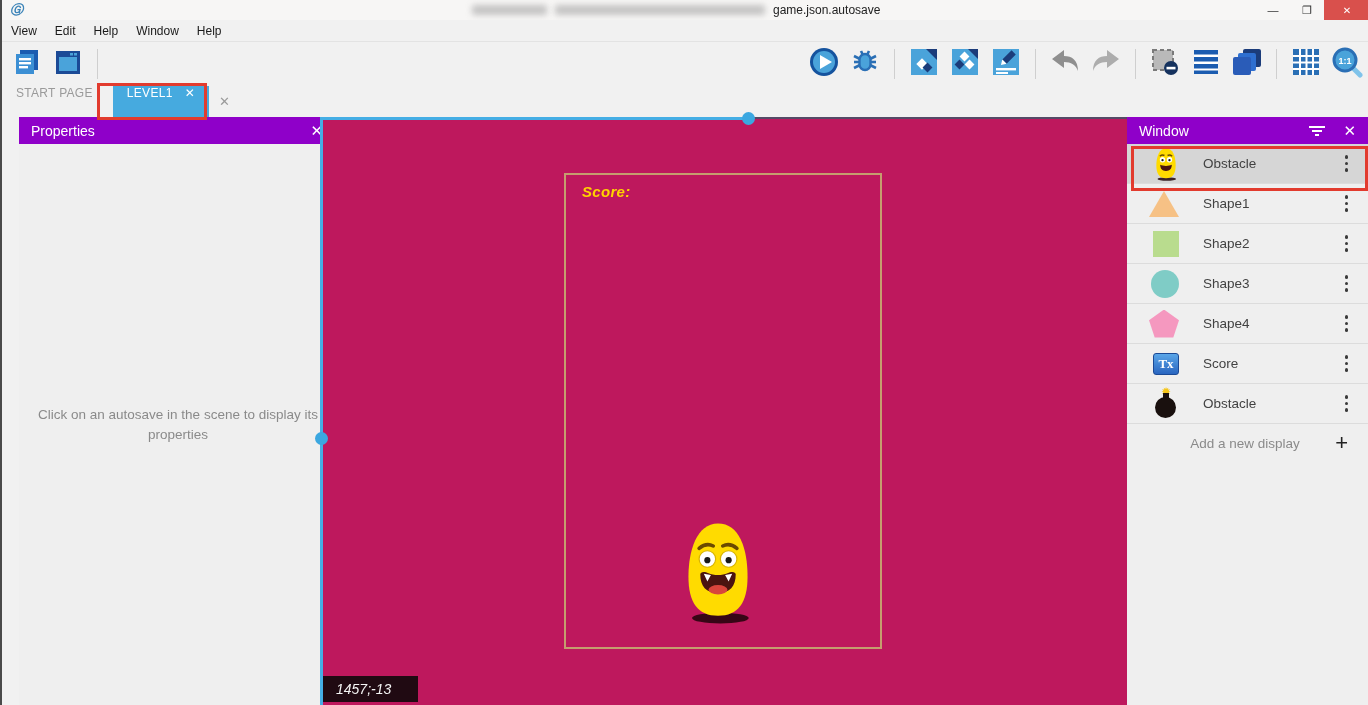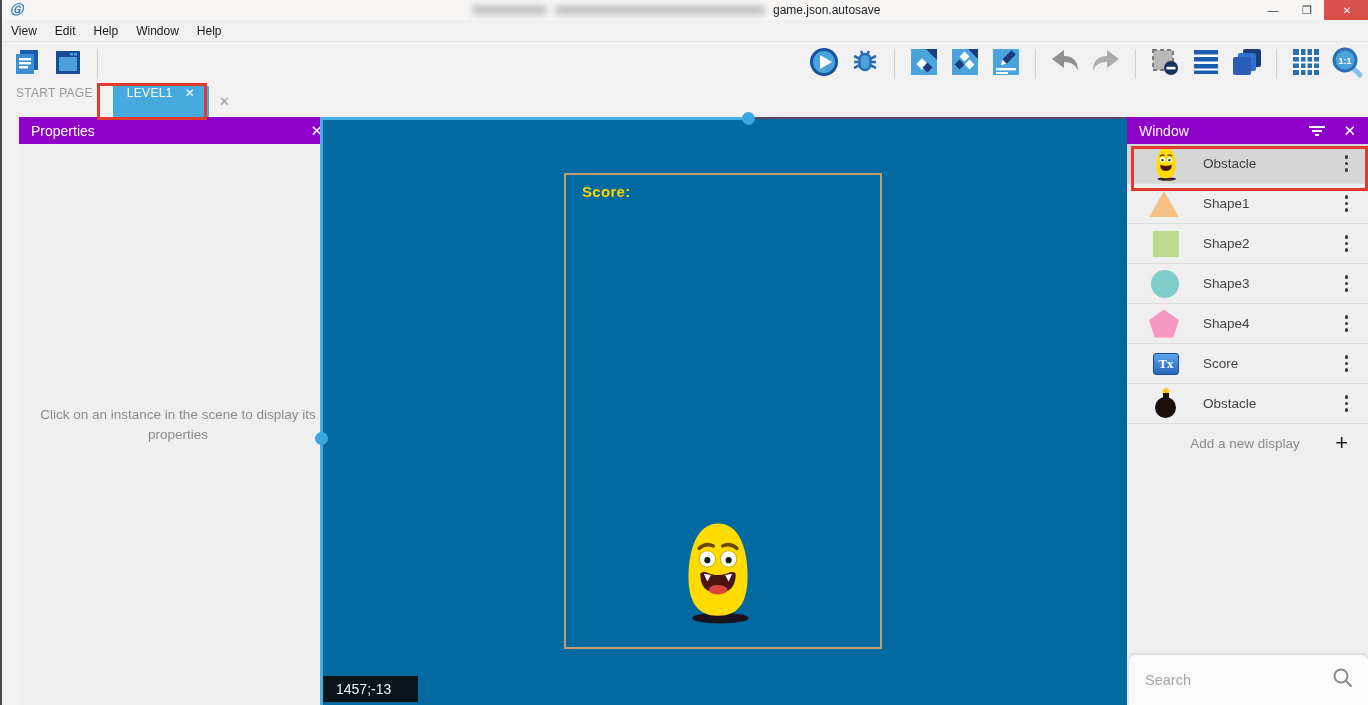--- a/index.html
+++ b/index.html
@@ -40,21 +40,21 @@
   
   .props-panel { position:absolute; left:17px; top:0; width:318px; height:588px; background:#efefef; }
   .panel-header { height:27px; background:#8f00c9; color:#fff; display:flex; align-items:center; padding:0 12px; font-size:14px; }
   .panel-header .ph-title { flex:1; }
   .ph-close { color:#fff; font-size:15px; padding:0 2px; }
   .ph-filter { margin-right:16px; display:flex; flex-direction:column; align-items:center; gap:2px; }
   .ph-filter i { display:block; height:2px; background:#fff; }
   .props-message { position:absolute; left:10px; top:288px; width:298px; text-align:center; font-size:13.5px; color:#8a8a8a; line-height:20px; }
 
   
-  .scene { position:absolute; left:318px; top:0; width:807px; height:588px; background:#0369a1; }
+  .scene { position:absolute; left:318px; top:0; width:807px; height:588px; background:#be185d;font-style:italic; }
   .scene-border-left { position:absolute; left:0; top:0; width:3px; height:588px; background:#45aee5; }
   .scene-border-top-blue { position:absolute; left:0; top:0; width:430px; height:3px; background:#45aee5; }
   .scene-border-top-dark { position:absolute; left:430px; top:0; width:377px; height:2px; background:#554a66; }
   .handle-dot { position:absolute; width:13px; height:13px; border-radius:50%; background:#3ba7e0; }
   .camera-rect { position:absolute; left:244px; top:56px; width:318px; height:476px; border:2px solid #c59d6e; }
   .score-text { position:absolute; left:262px; top:66px; font-size:15px; font-weight:bold; color:#ffd400; letter-spacing:.3px; }
   .coords-box { position:absolute; left:0px; top:559px; min-width:98px; height:26px; background:rgba(10,8,8,0.88); color:#f4f4f4; font-size:14px; display:flex; align-items:center; padding:0 16px; }
   .scene-monster { position:absolute; left:360px; top:403px; }
 
   
@@ -292,21 +292,21 @@
     <div class="events-close">✕</div>
   </div>
 
   <div class="main">
 
     <div class="props-panel">
       <div class="panel-header">
         <span class="ph-title">Properties</span>
         <span class="ph-close">✕</span>
       </div>
-      <div class="props-message">Click on an instance in the scene to display its properties</div>
+      <div class="props-message">Click on an autosave in the scene to display its properties</div>
     </div>
 
     <div class="scene">
       <div class="camera-rect"></div>
       <div class="score-text">Score:</div>
 
       <div class="scene-monster">
         <svg width="76" height="104" viewBox="0 0 64 88">
           <ellipse cx="34" cy="83" rx="24" ry="4.5" fill="#200409" opacity="0.85"></ellipse>
           <path d="M32 3 C 14 3 7 26 7 48 C 7 70 15 81 32 81 C 49 81 57 70 57 48 C 57 24 50 3 32 3 Z" fill="#ffdb00"></path>
@@ -443,28 +443,19 @@
         </div>
 
         <div class="add-row">
           <div class="add-label">Add a new display</div>
           <div class="add-plus">+</div>
         </div>
       </div>
 
       <div class="obj-fill"></div>
 
-      <div class="search-box">
-        <input class="search-input" type="text" placeholder="Search" style="">
-        <span class="search-mag">
-          <svg width="22" height="22" viewBox="0 0 22 22">
-              <circle cx="9" cy="9" r="6.5" fill="none" stroke="#8a8a8a" stroke-width="2"></circle>
-              <line x1="14" y1="14" x2="19" y2="19" stroke="#8a8a8a" stroke-width="2" stroke-linecap="round"></line>
-            </svg>
-        </span>
-      </div>
     </div>
   </div>
 
   <div class="annot annot-tab"></div>
   <div class="annot annot-monster"></div>
 
 </div>
 
 </body></html>

